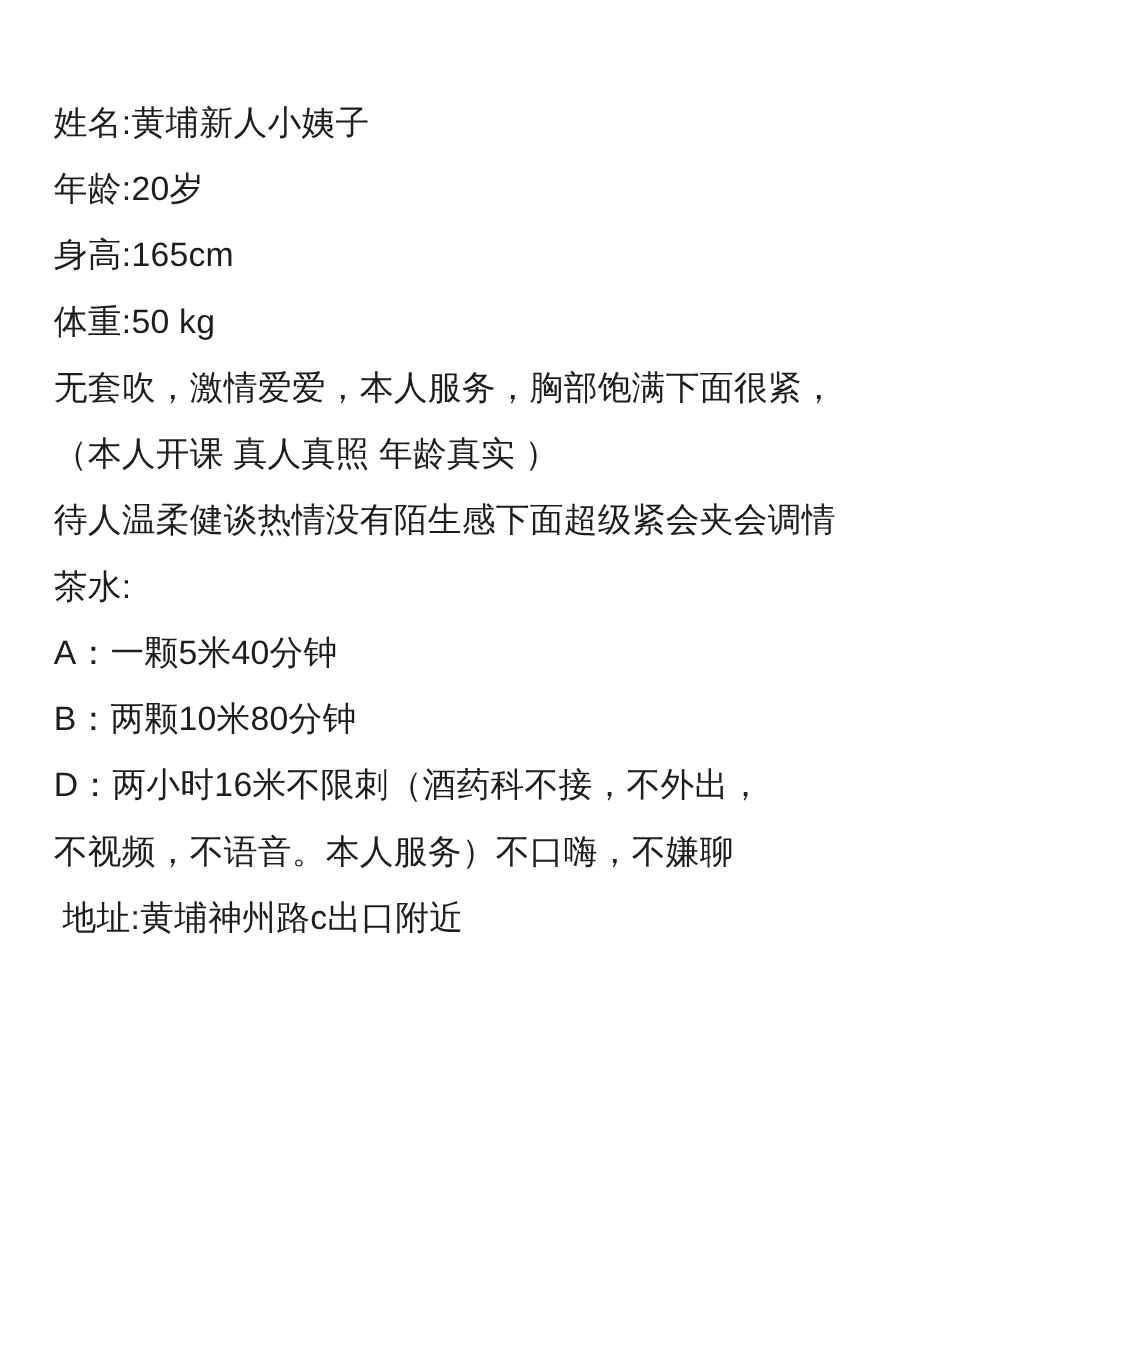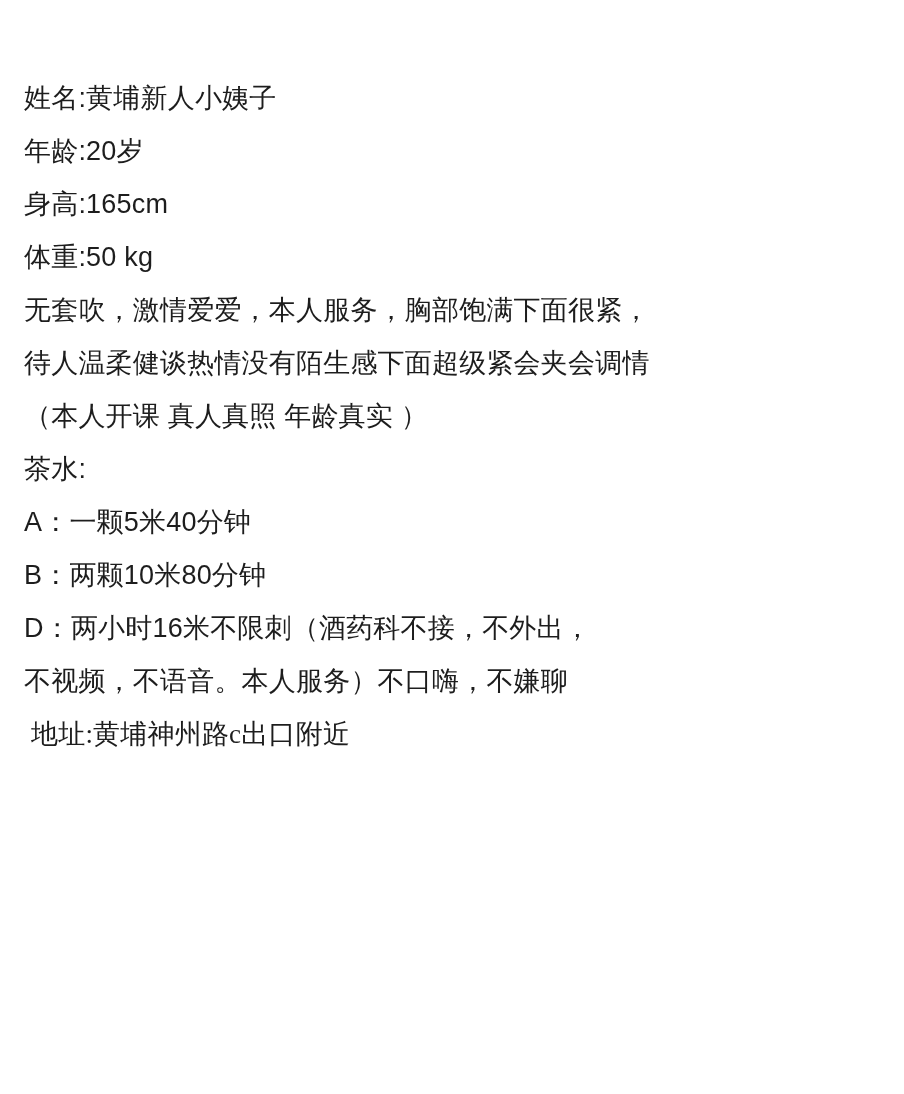--- a/index.html
+++ b/index.html
@@ -16,46 +16,46 @@
   }
   .page {
     width: 904px;
     height: 1094px;
     box-sizing: border-box;
     padding: 72px 24px 0 24px;
     background: #ffffff;
   }
   .doc-body {
     display: block;
+    margin-left: 19px;
   }
   .line {
     font-size: 27px;
     line-height: 53px;
     letter-spacing: 0.2px;
     color: #1d1d1d;
     white-space: pre;
     font-weight: 400;
   }
   .line.indent {
     padding-left: 7px;
-    font-family: Liberation Serif, serif;
   }
 </style>
 </head>
 <body>
 
 <div class="page">
   <div class="doc-body">
     <div class="line">姓名:黄埔新人小姨子</div>
     <div class="line">年龄:20岁</div>
     <div class="line">身高:165cm</div>
     <div class="line">体重:50 kg</div>
     <div class="line">无套吹，激情爱爱，本人服务，胸部饱满下面很紧，</div>
+    <div class="line">（本人开课 真人真照 年龄真实 ）</div>
     <div class="line">待人温柔健谈热情没有陌生感下面超级紧会夹会调情</div>
-    <div class="line">（本人开课 真人真照 年龄真实 ）</div>
     <div class="line">茶水:</div>
     <div class="line">A：一颗5米40分钟</div>
     <div class="line">B：两颗10米80分钟</div>
     <div class="line">D：两小时16米不限刺（酒药科不接，不外出，</div>
     <div class="line">不视频，不语音。本人服务）不口嗨，不嫌聊</div>
     <div class="line indent">地址:黄埔神州路c出口附近</div>
   </div>
 </div>
 
 </body></html>

